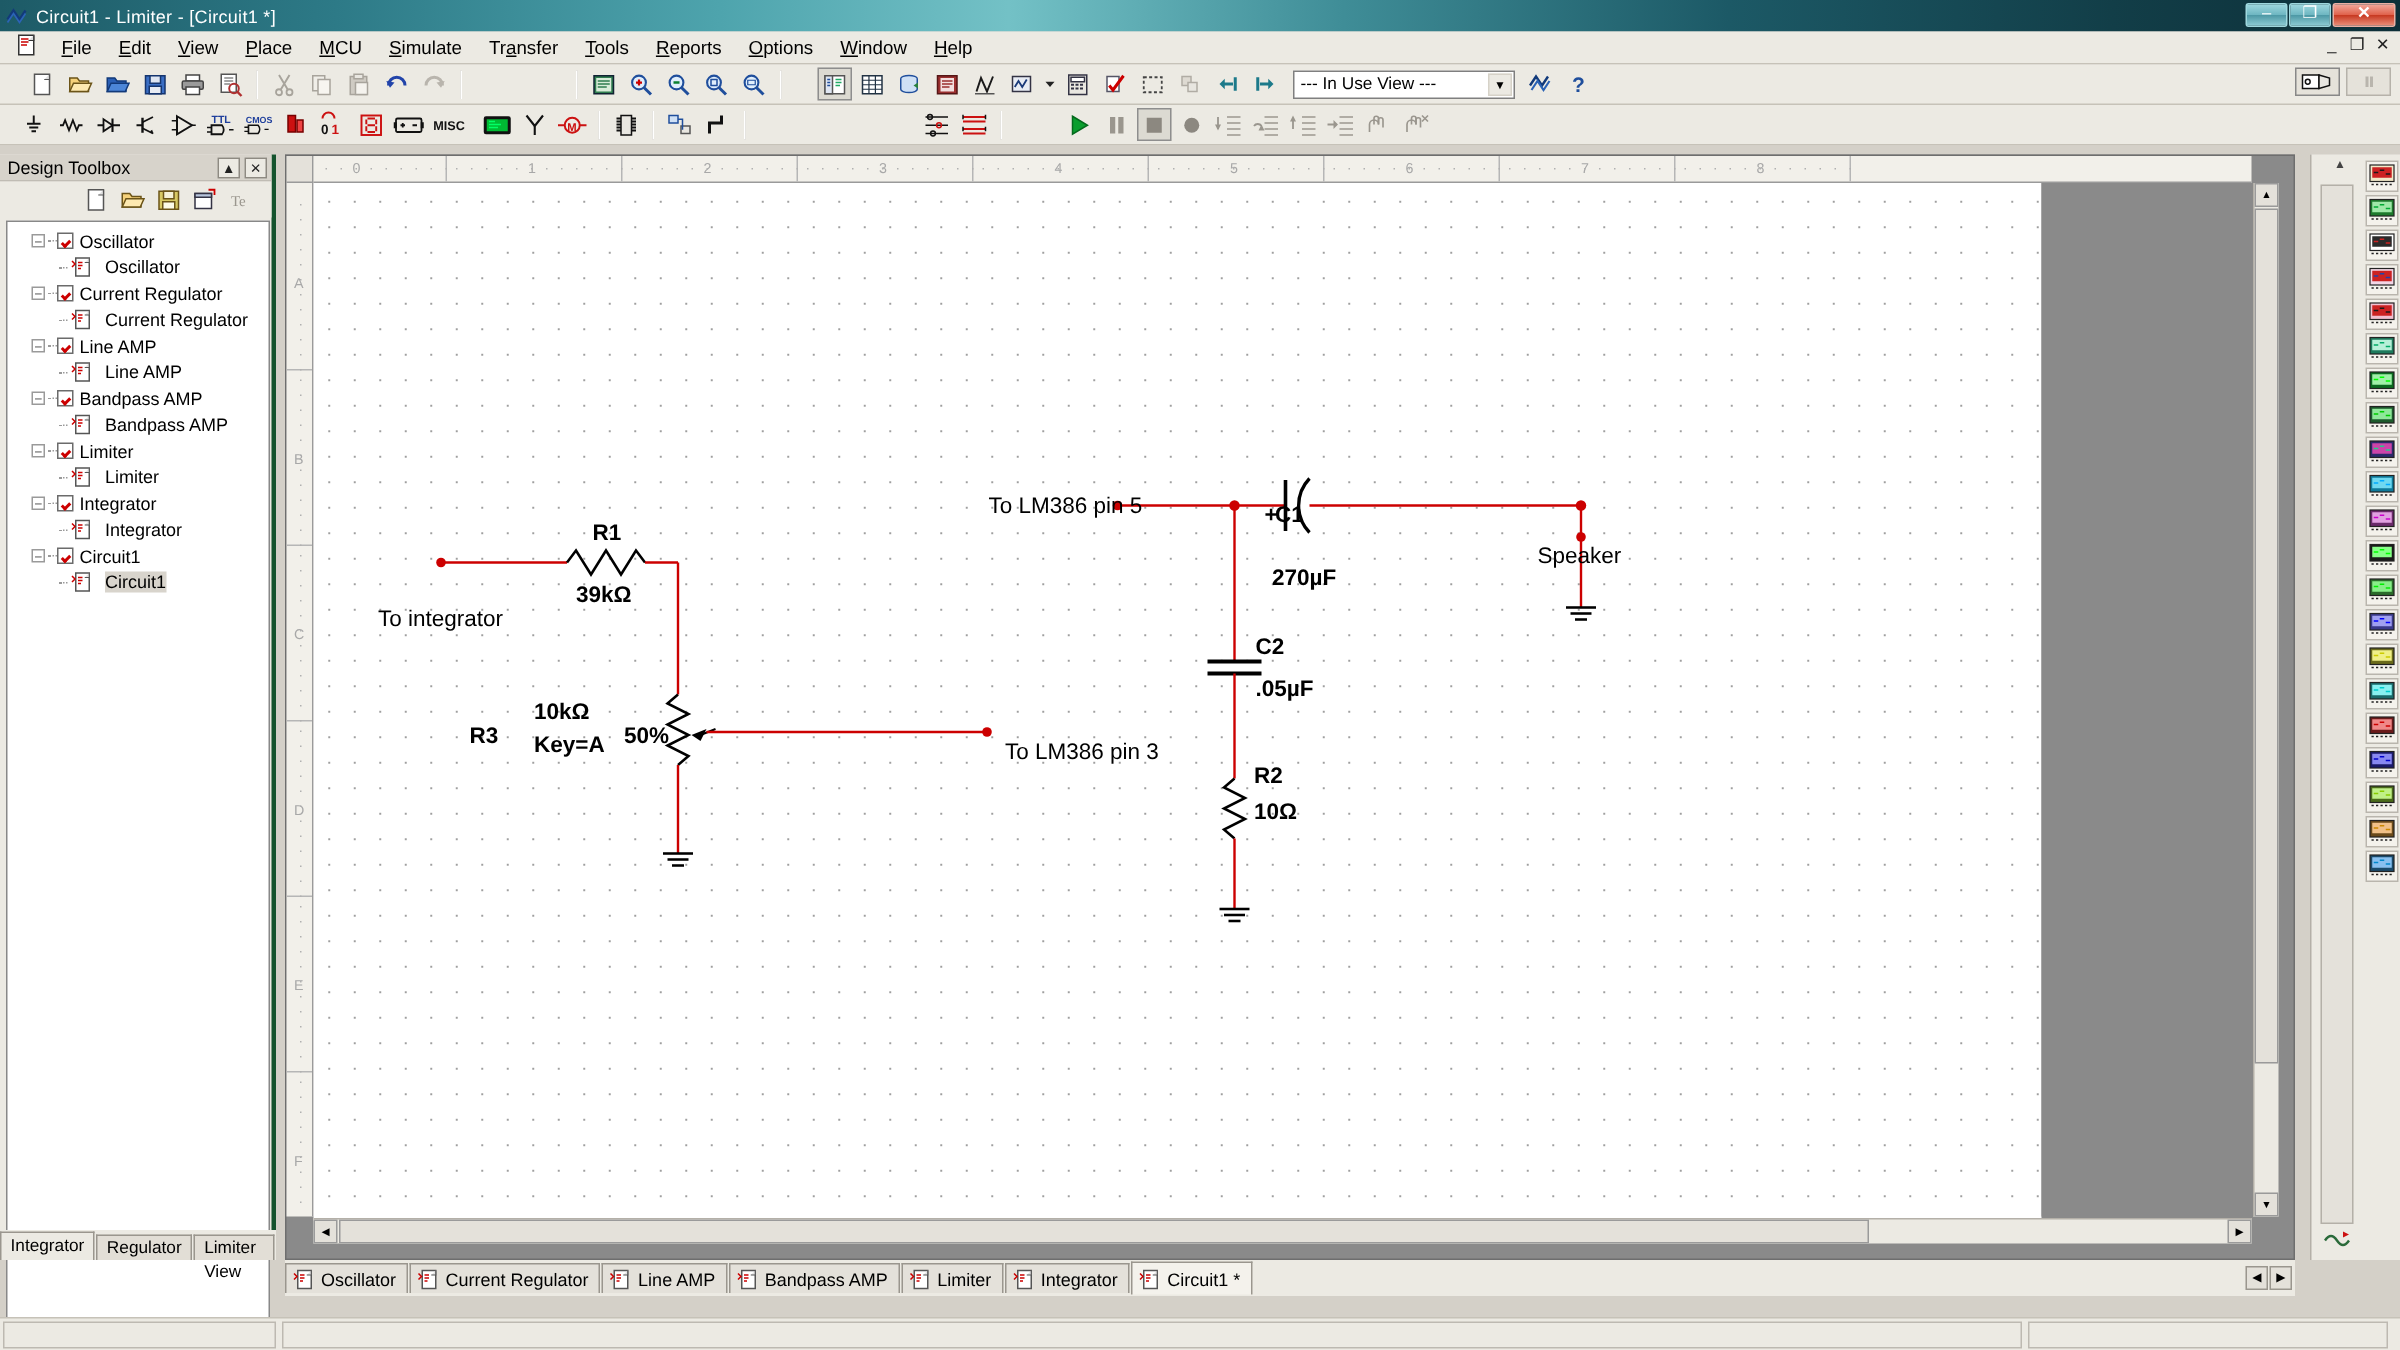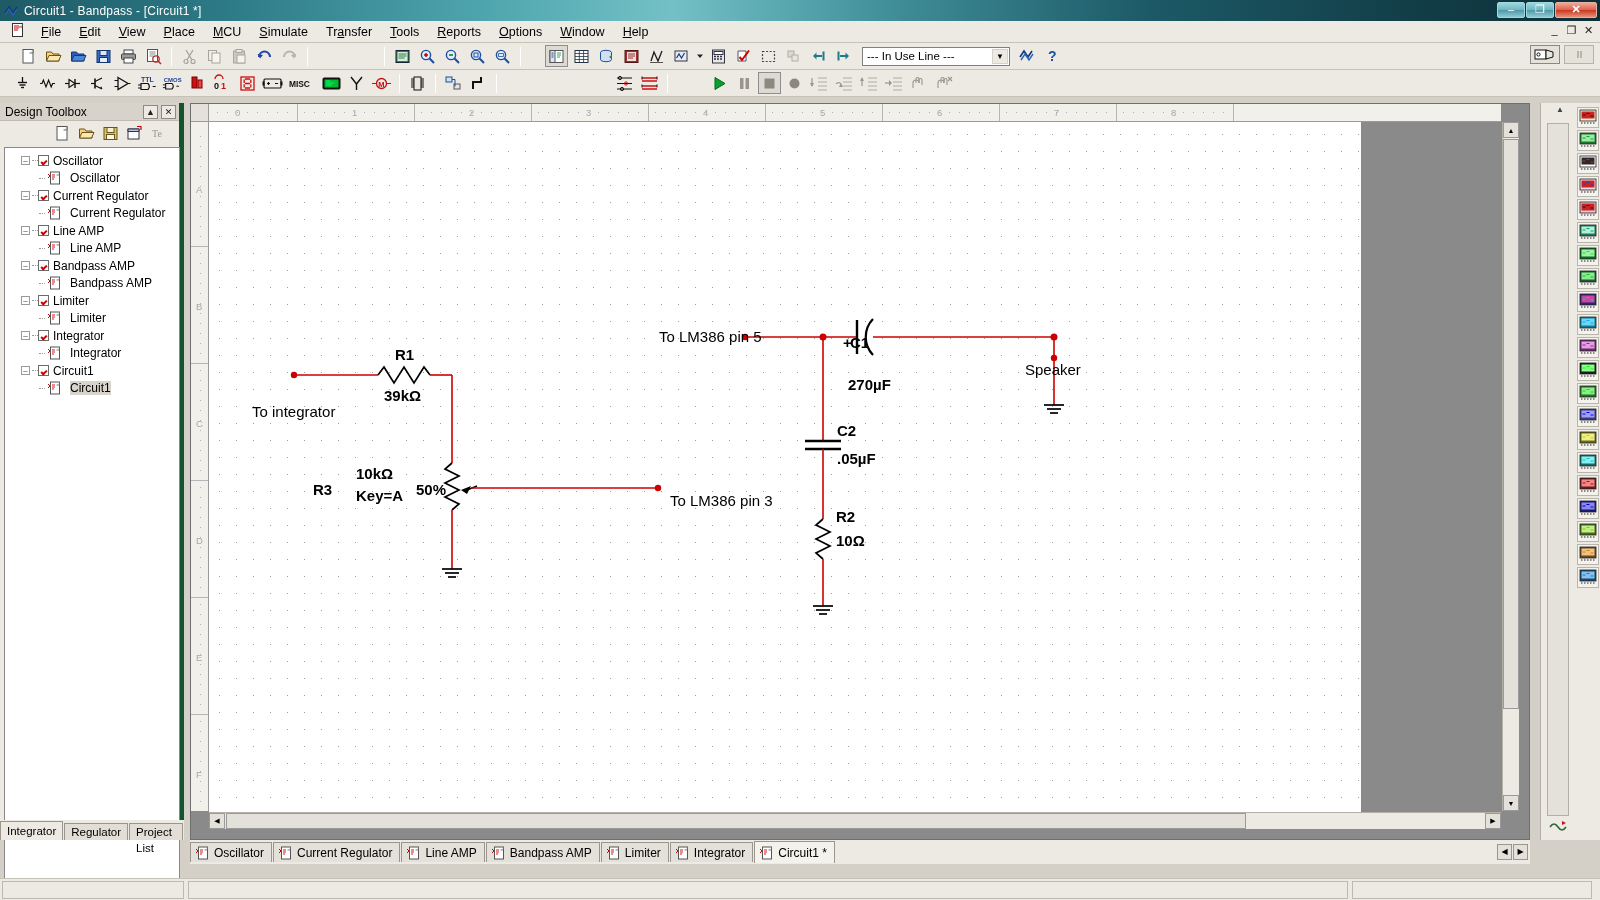--- a/index.html
+++ b/index.html
@@ -86,21 +86,21 @@
     display:flex; align-items:center; justify-content:center; font-size:8px;
   }
   .far-right-tools { position: absolute; right: 6px; top: 2px; display: flex; align-items: center; gap: 4px; }
   .fr-btn { width: 30px; height: 19px; border: 1px solid #888; background: #e5e2da;
             display:flex; align-items:center; justify-content:center; }
   .fr-btn.flat { border:1px solid #b6b2aa; }
 
   
   .dock {
     position: absolute; left: 0; top: 103px; width: 184px; height: 737px;
-    background: #eceae3; border-right: 5px solid #14532d;
+    background: #eceae3; border-right: 3px solid #14532d;
   }
   .dock-title {
     height: 18px; background: #d7d3cb; display: flex; align-items: center;
     padding-left: 5px; font-size: 12px; color: #000; border-bottom: 1px solid #c0bcb4;
   }
   .dock-title .spacer { flex: 1; }
   .dock-btn { width: 15px; height: 14px; border: 1px solid #8e8a82; background: #eceae3;
               font-size: 9px; line-height: 12px; text-align: center; margin-right: 3px; color:#222;}
   .dock-toolbar {
     height: 24px; display: flex; align-items: center; justify-content: flex-end;
@@ -239,21 +239,21 @@
 
 <div id="app">
 
   <div class="titlebar">
     <div class="tb-icon">
       <svg width="15" height="14" viewBox="0 0 15 14">
         <path d="M1 9 L5 3 L9 9 L13 3" stroke="#123a7a" stroke-width="1.6" fill="none"></path>
         <path d="M1 11 L5 5 L9 11 L13 5" stroke="#2b63b5" stroke-width="1.2" fill="none"></path>
       </svg>
     </div>
-    <div class="tb-text">Circuit1 - Bandpass - [Circuit1 *]</div>
+    <div class="tb-text">Circuit1 - Limiter - [Circuit1 *]</div>
     <div class="tb-buttons">
       <div class="tb-btn">–</div>
       <div class="tb-btn">❐</div>
       <div class="tb-btn close">✕</div>
     </div>
   </div>
 
   <div class="menubar">
     <div class="menu-doc-icon">
       <svg width="16" height="16" viewBox="0 0 16 16">
@@ -480,21 +480,21 @@
           </svg>
       </div>
       <div class="tbtn">
         <svg width="17" height="17" viewBox="0 0 17 17">
             <path d="M5 8 L12 8" stroke="#1c7a8a" stroke-width="2"></path>
             <path d="M10.5 4.5 L14 8 L10.5 11.5 z" fill="#1c7a8a"></path>
             <rect x="2.5" y="3.5" width="2" height="9" fill="#1c7a8a"></rect>
           </svg>
       </div>
       <div class="inuse-select">
-        <span class="lbl">--- In Use Line ---</span>
+        <span class="lbl">--- In Use View ---</span>
         <span class="arrow">▼</span>
       </div>
       <div class="tbtn" style="margin-left:6px">
         <svg width="17" height="17" viewBox="0 0 17 17">
             <path d="M1 9 L5 3 L9 9 L13 3" stroke="#123a7a" stroke-width="1.6" fill="none"></path>
             <path d="M2 12 L6 6 L10 12 L14 6" stroke="#2b63b5" stroke-width="1.4" fill="none"></path>
           </svg>
       </div>
       <div class="tbtn">
         <svg width="17" height="17" viewBox="0 0 17 17">
@@ -889,21 +889,21 @@
               <path d="M5 4 h3 M5 6 h3 M5 8 h2" stroke="#c00" stroke-width=".9"></path>
               <path d="M1 3 l2 2 l-2 2" fill="none" stroke="#c00" stroke-width="1"></path>
             </svg>
           </span>
           <span class="tlabel sel">Circuit1</span>
         </div>
       </div>
     <div class="dock-tabs" id="dock-tabs">
         <div class="dtab active">Integrator</div>
         <div class="dtab">Regulator</div>
-        <div class="dtab">Project List</div>
+        <div class="dtab">Limiter View</div>
       </div>
   </div>
 
   <div class="sheet-wrap">
     <div class="ruler-corner"></div>
     <div class="ruler-h" id="ruler-h">
         <div class="rtick" style="left: 26px; top: 3px;">0</div>
         <div class="rdiv-h" style="left: 88px;"></div>
         <div class="rdot-h" style="left: 8px;"></div>
         <div class="rdot-h" style="left: 18px;"></div>

